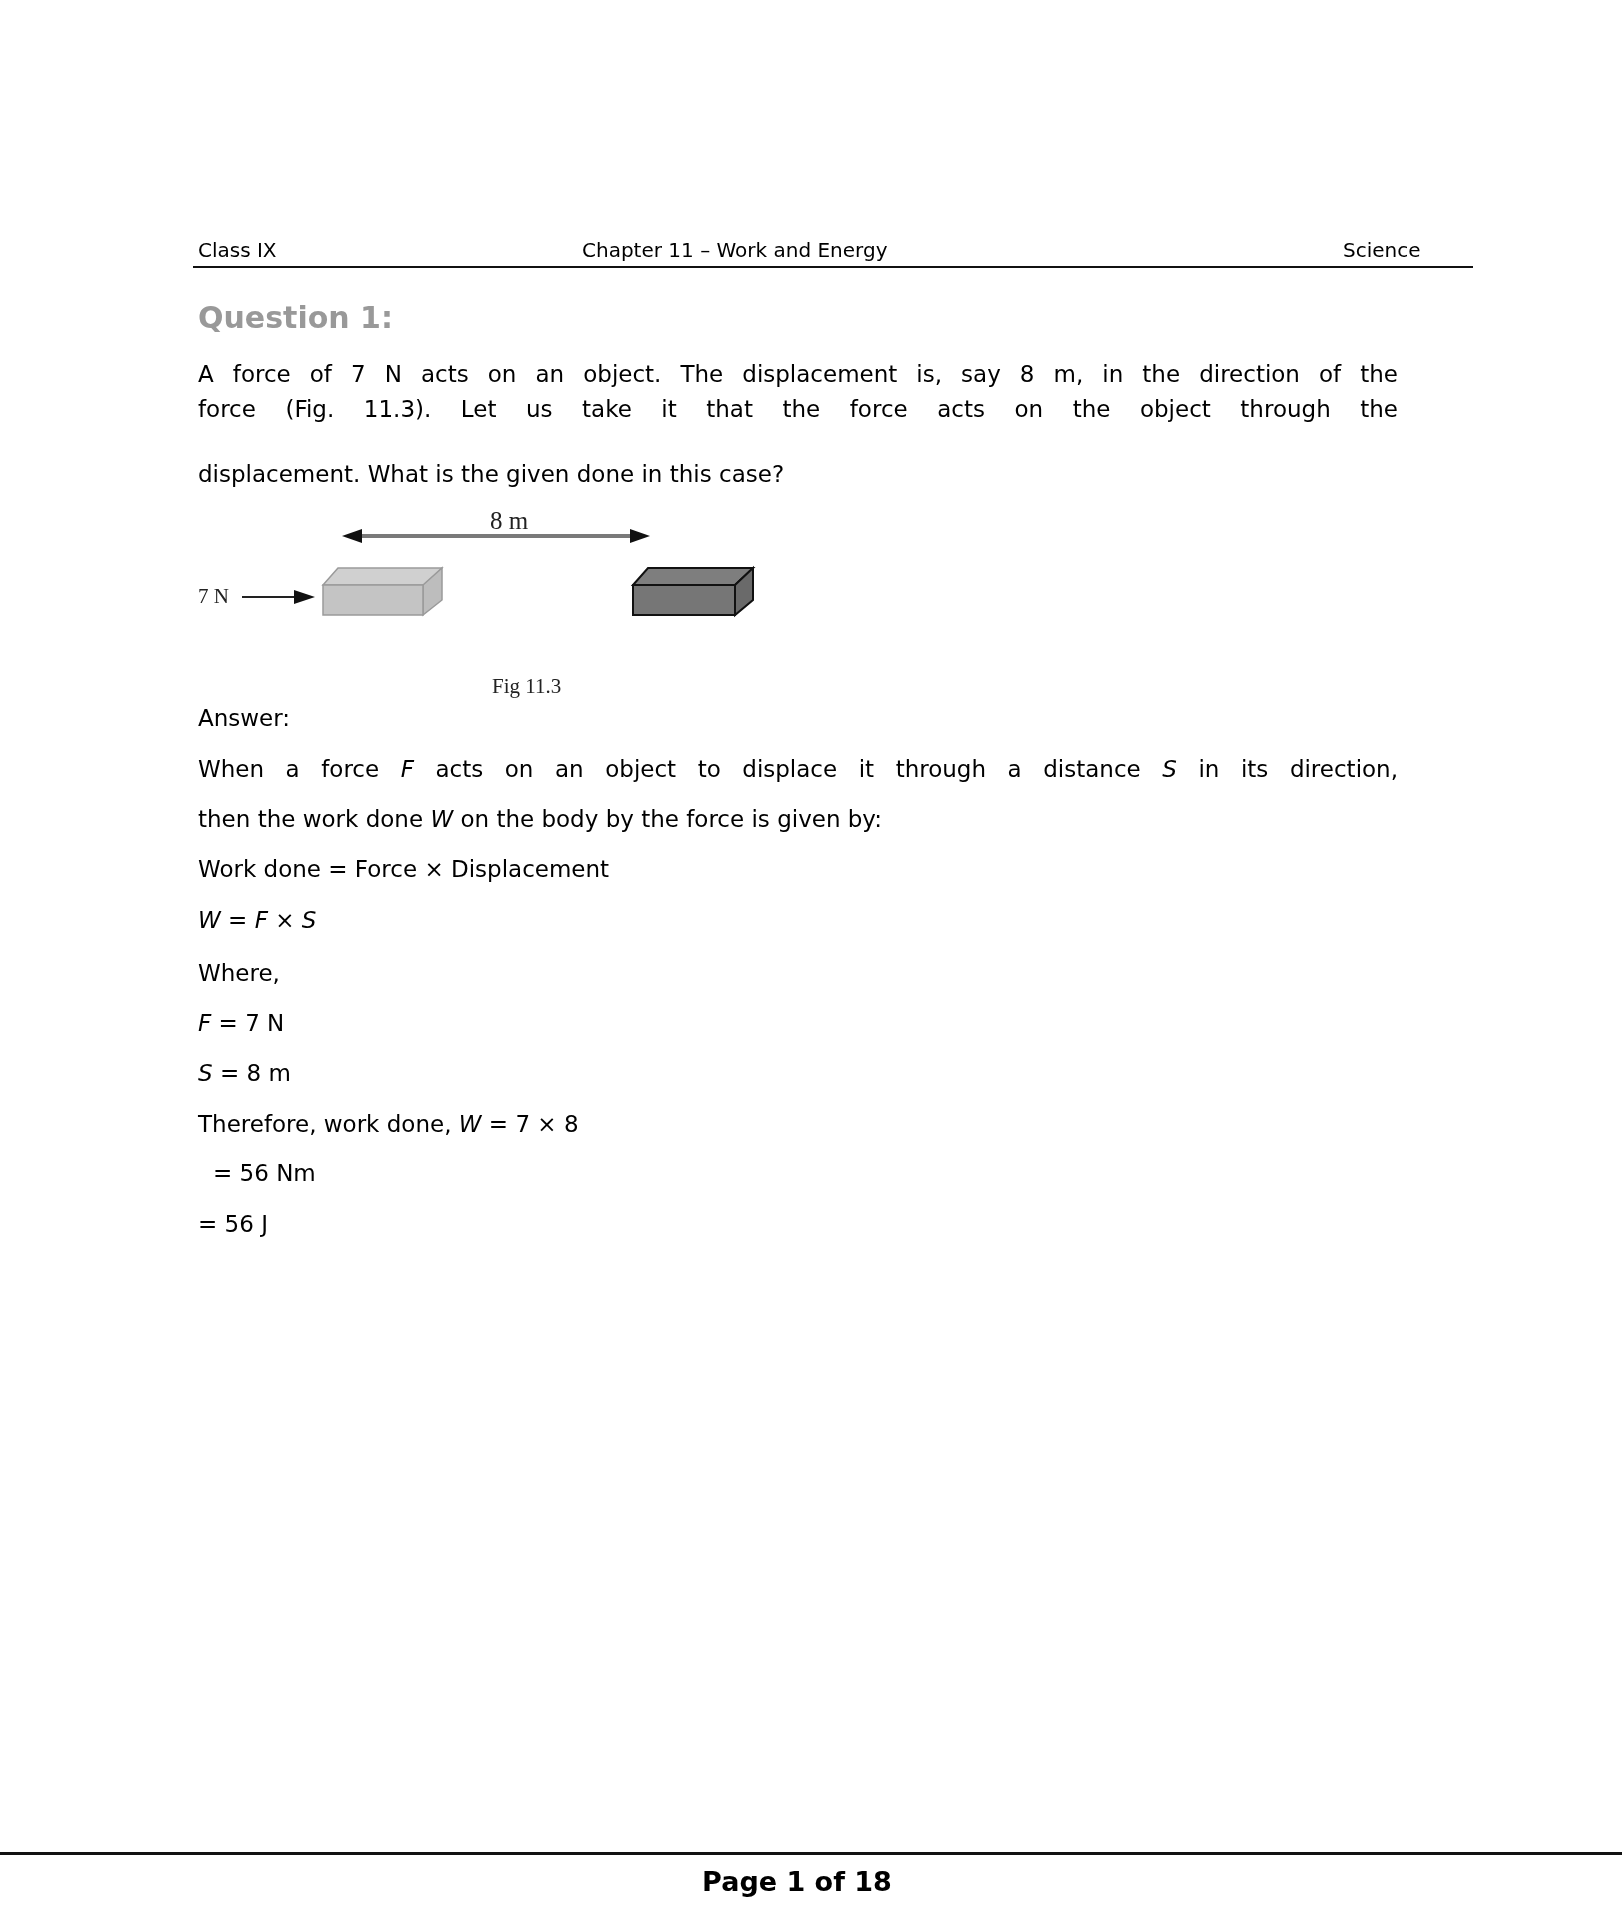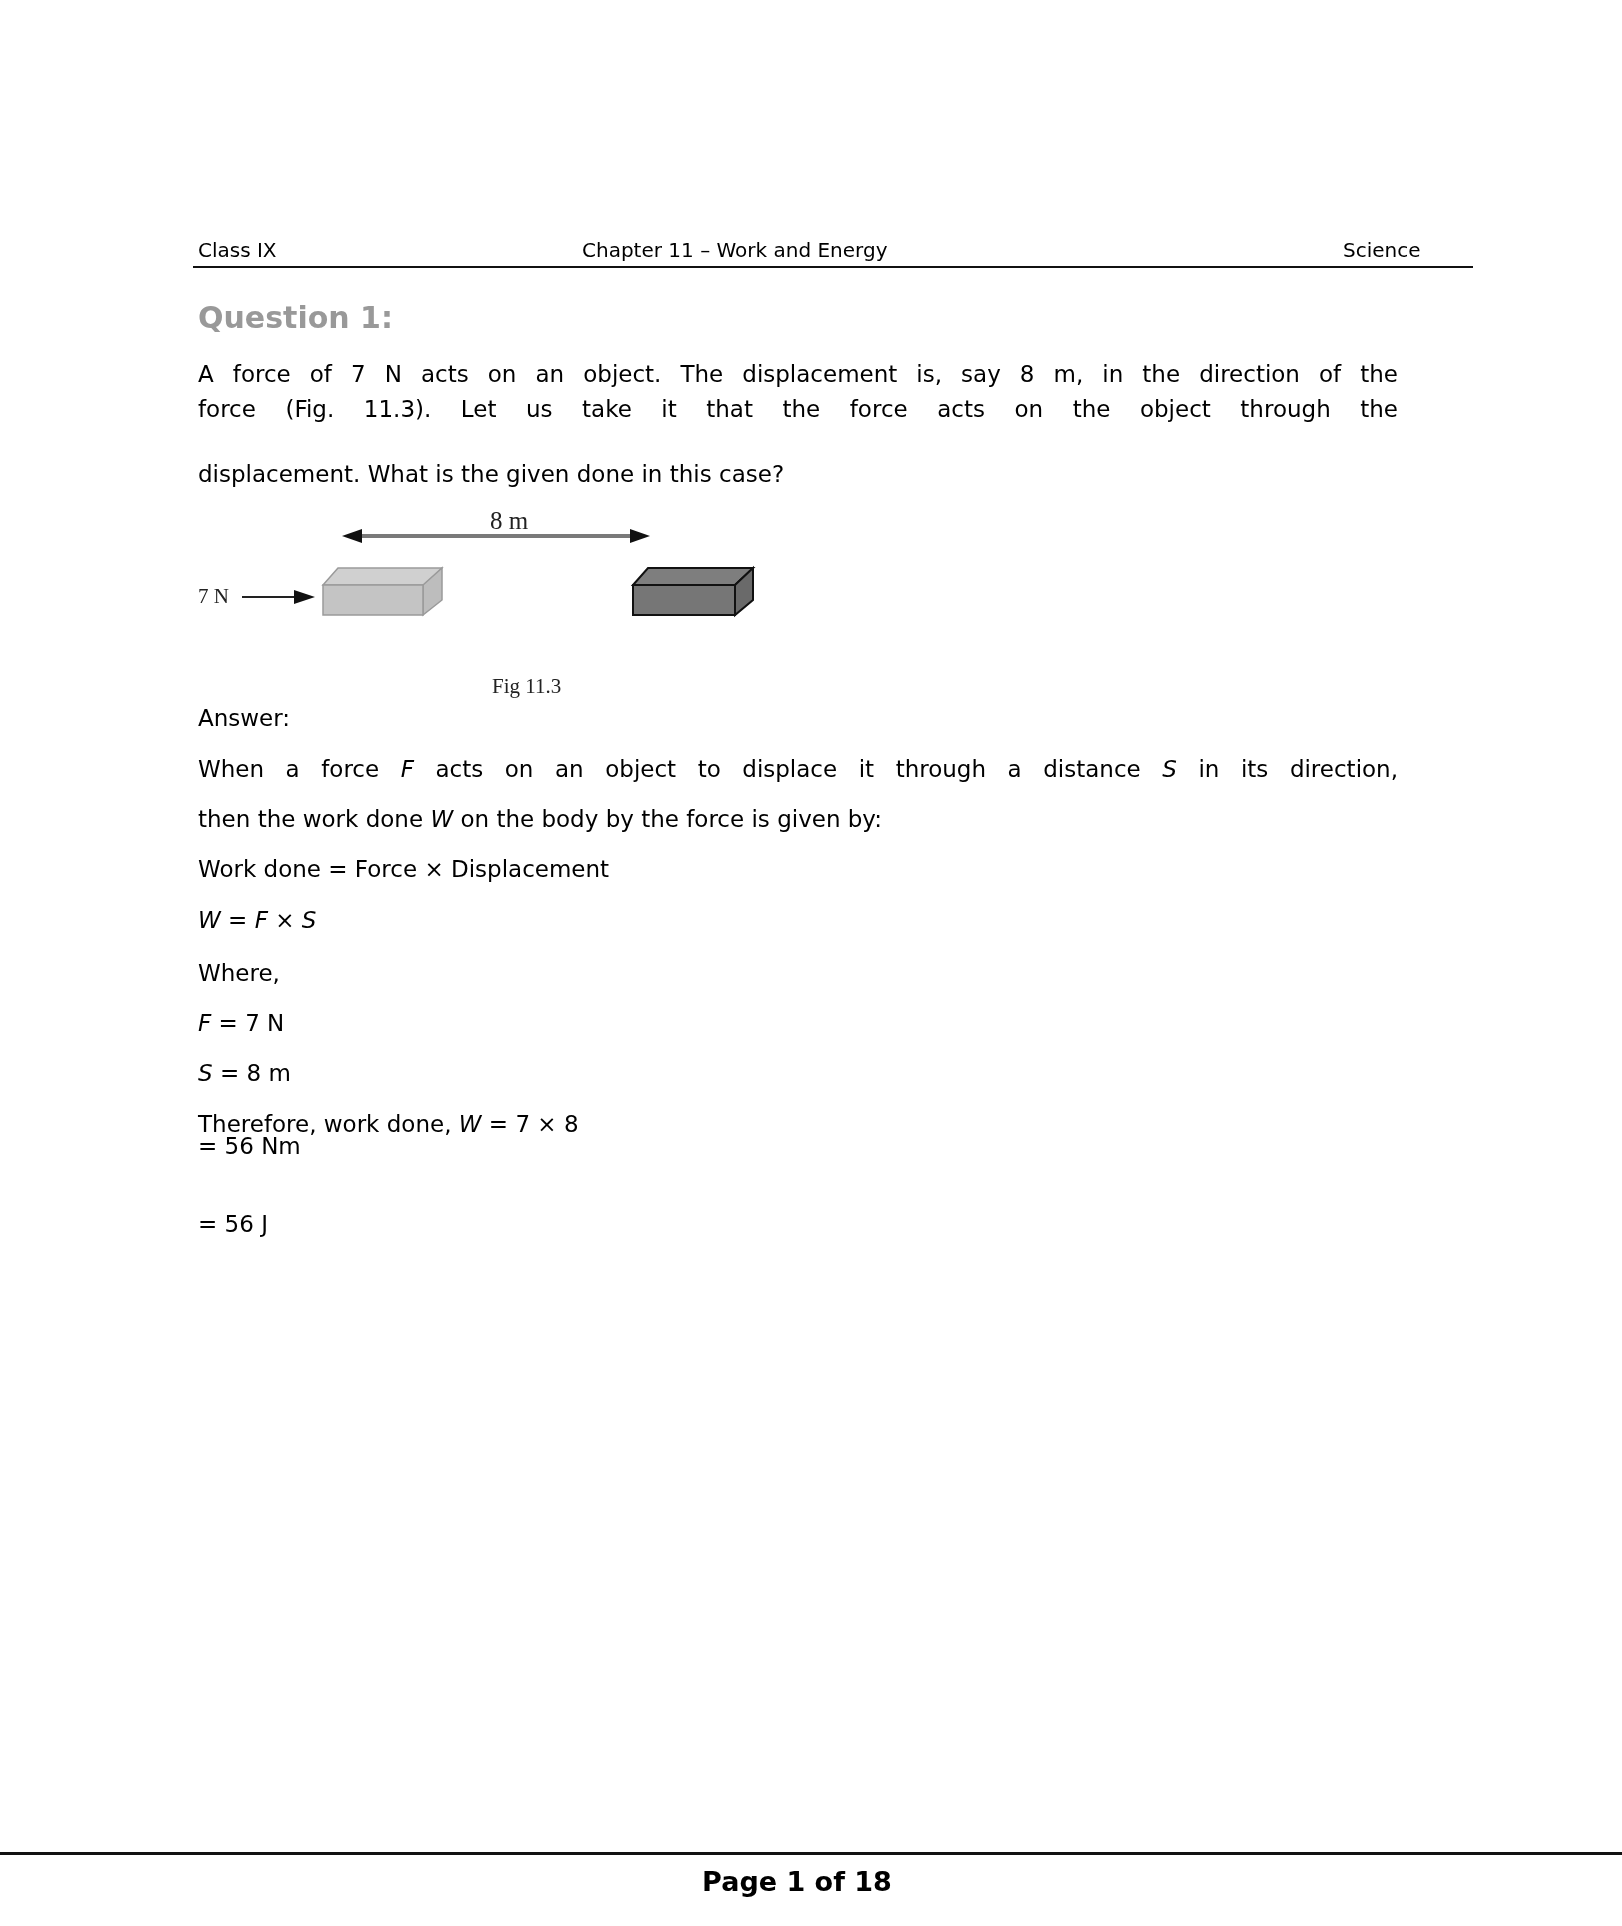--- a/index.html
+++ b/index.html
@@ -72,18 +72,18 @@
 <div class="line" style="top:904px;"><i>W</i><span> = </span><i>F</i><span> × </span><i>S</i></div>
 
 <div class="line" style="top:957px;">Where,</div>
 
 <div class="line" style="top:1007px;"><i>F</i><span> = 7 N</span></div>
 
 <div class="line" style="top:1057px;"><i>S</i><span> = 8 m</span></div>
 
 <div class="line" style="top:1108px;"><span>Therefore, work done, </span><i>W</i><span> = 7 × 8</span></div>
 
-<div class="line" style="top:1130px;">= 56 Nm</div>
+<div class="line" style="top:1157px;margin-left:15px;">= 56 Nm</div>
 
 <div class="line" style="top:1208px;">= 56 J</div>
 
 <div class="foot-rule"></div>
 <div class="foot">Page 1 of 18</div>
 
 </body></html>

